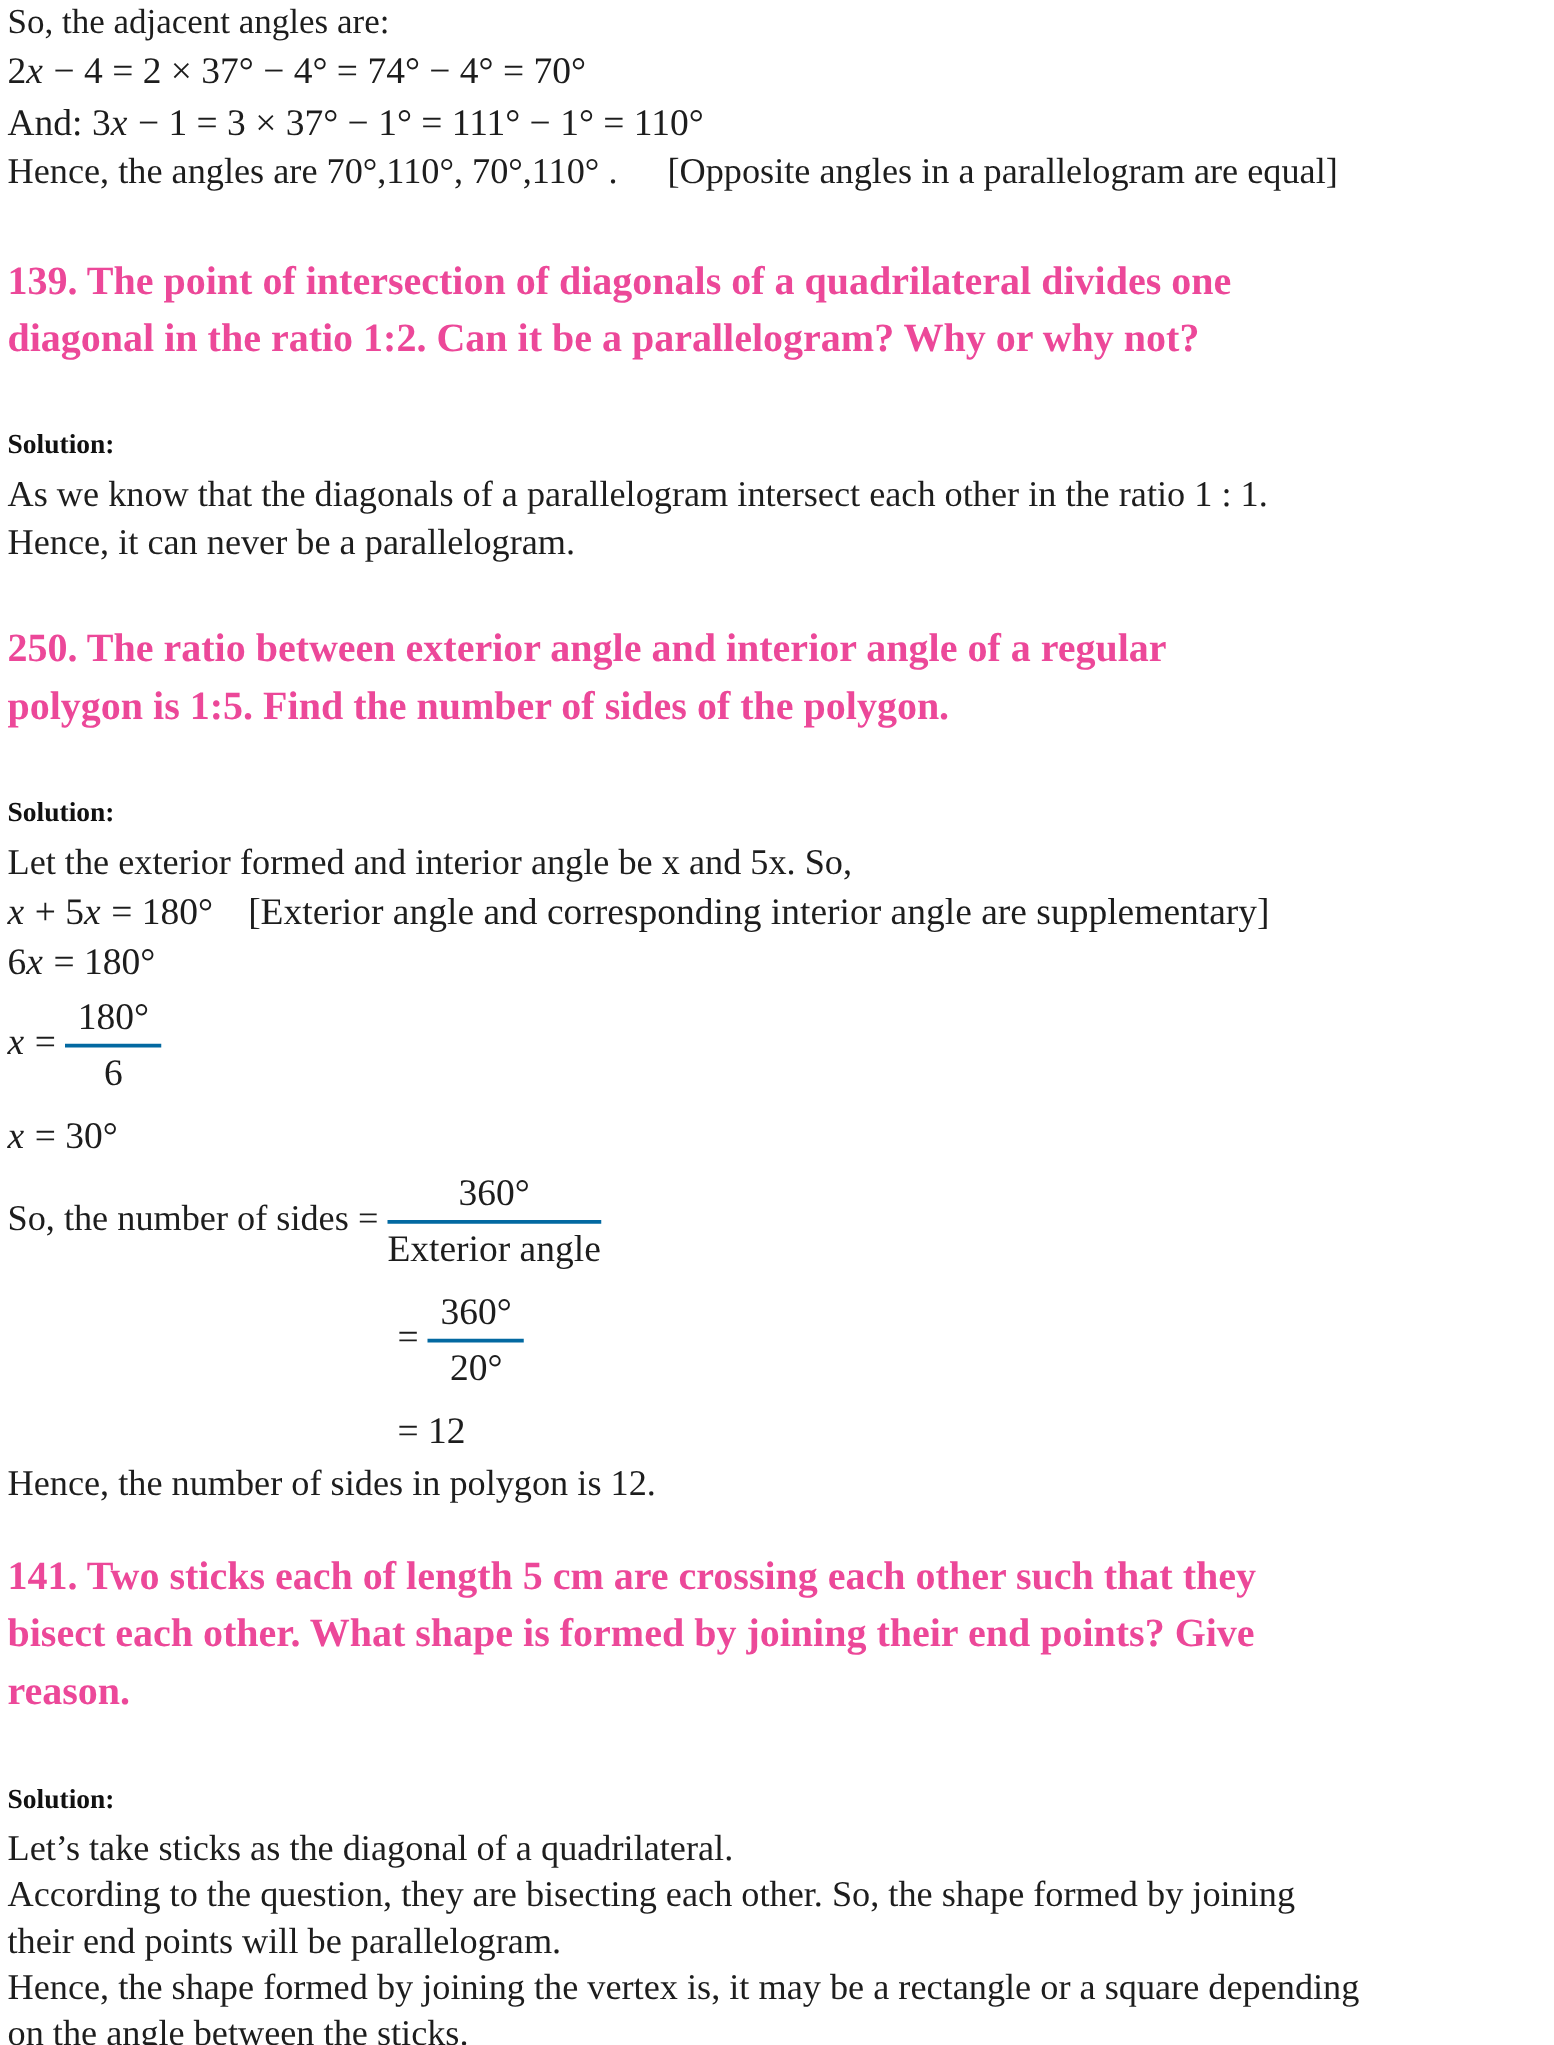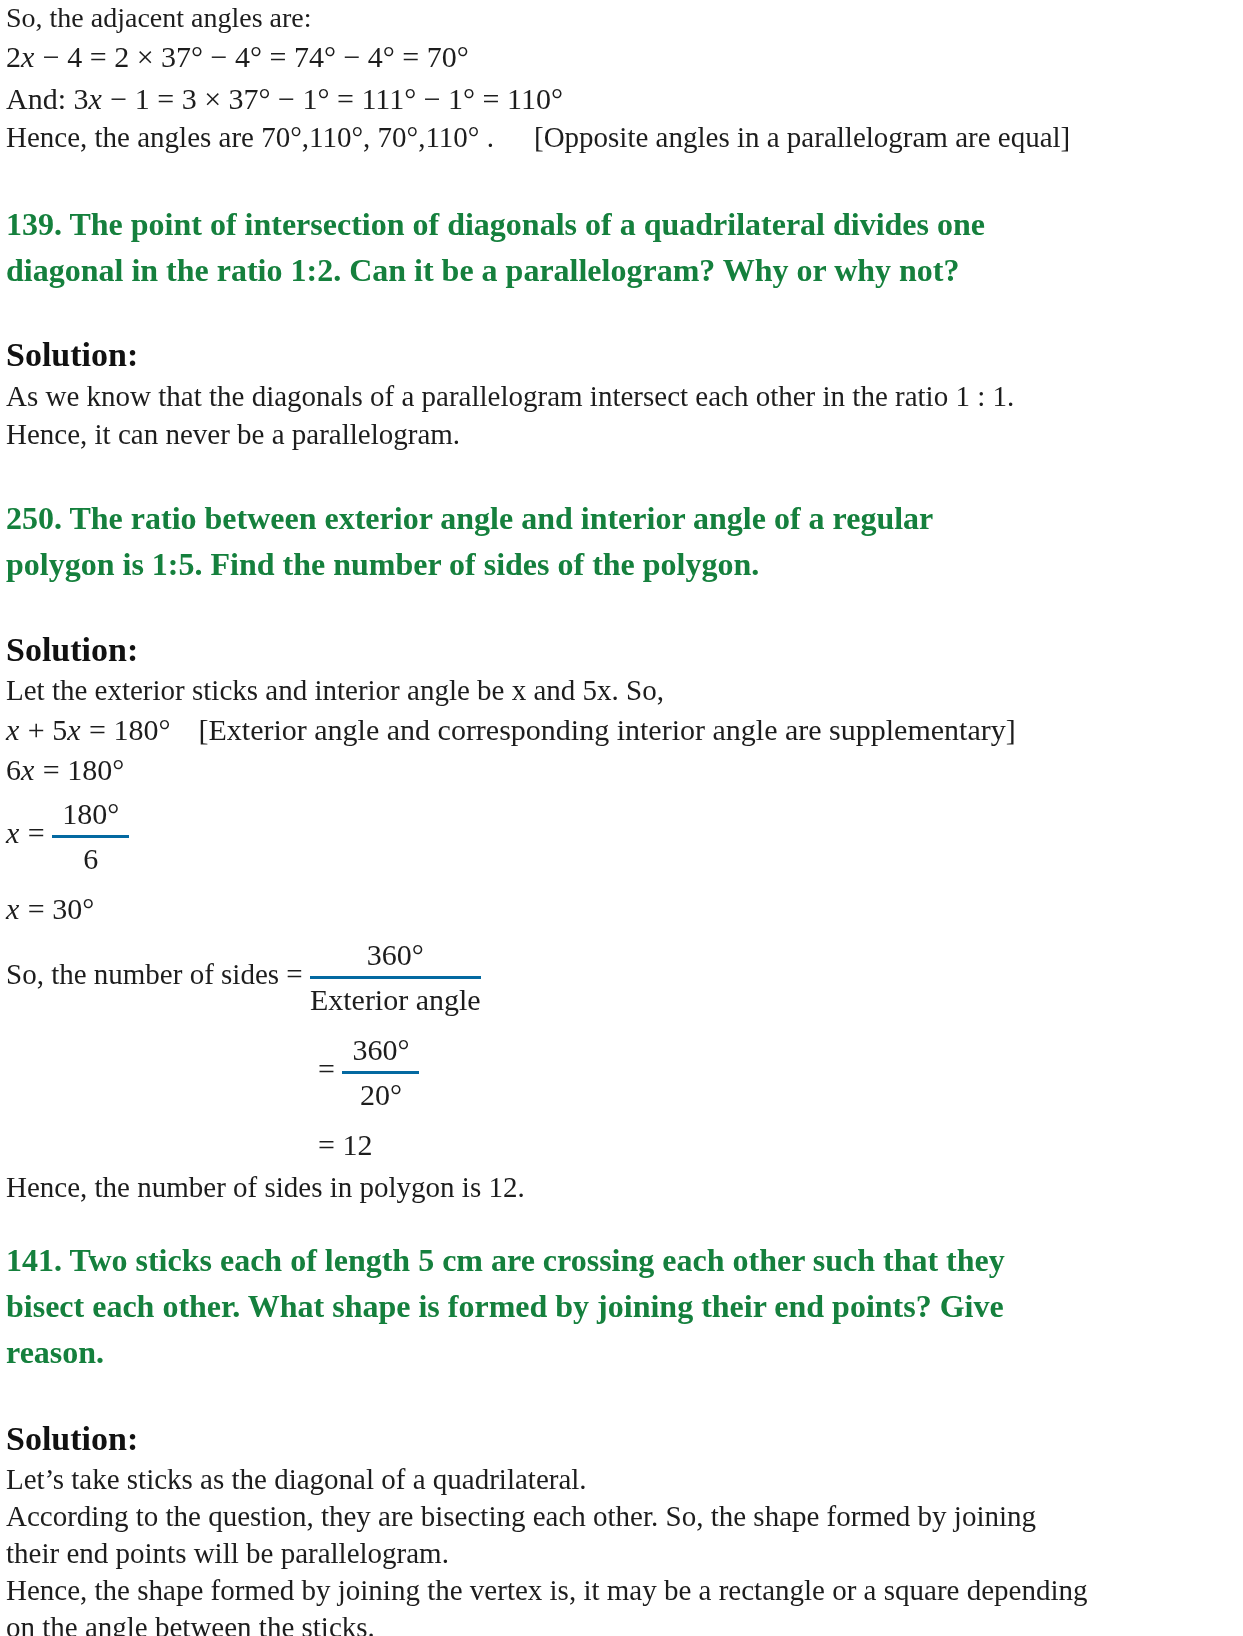--- a/index.html
+++ b/index.html
@@ -37,25 +37,25 @@
     font-size: 30px;
     line-height: 36px;
     margin: 0;
     white-space: nowrap;
   }
   .heading-line {
     font-size: 32px;
     font-weight: bold;
     line-height: 46px;
     margin: 0;
-    color: #15803d;
+    color: #ec4899;
     white-space: nowrap;
   }
   .solution-label {
-    font-size: 34px;
+    font-size: 22px;
     font-weight: bold;
     line-height: 40px;
     margin: 0;
     color: #111111;
   }
   .var {
     font-style: italic;
     padding-right: 1px;
   }
   .frac {
@@ -101,21 +101,21 @@
   <h2 class="heading-line">diagonal in the ratio 1:2. Can it be a parallelogram? Why or why not?</h2>
 
   <h3 class="solution-label" style="margin-top:42px;">Solution:</h3>
   <p class="body-line" style="margin-top:2px;">As we know that the diagonals of a parallelogram intersect each other in the ratio 1 : 1.</p>
   <p class="body-line">Hence, it can never be a parallelogram.</p>
 
   <h2 class="heading-line" style="margin-top:42px;">250. The ratio between exterior angle and interior angle of a regular</h2>
   <h2 class="heading-line">polygon is 1:5. Find the number of sides of the polygon.</h2>
 
   <h3 class="solution-label" style="margin-top:43px;">Solution:</h3>
-  <p class="body-line" style="margin-top:2px; line-height:36px;">Let the exterior sticks and interior angle be x and 5x. So,</p>
+  <p class="body-line" style="margin-top:2px; line-height:36px;">Let the exterior formed and interior angle be x and 5x. So,</p>
 
   <p class="math-line" style="margin-top:4px;"><i class="var">x</i><span> + 5</span><i class="var">x</i><span> = 180°</span><span class="note-gap">[Exterior angle and corresponding interior angle are supplementary]</span></p>
 
   <p class="math-line" style="margin-top:4px;"><span>6</span><i class="var">x</i><span> = 180°</span></p>
 
   <p class="math-line" style="margin-top:8px;"><i class="var">x</i><span> = </span><span class="frac"><span class="num">180°</span><span class="den">6</span></span></p>
 
   <p class="math-line" style="margin-top:14px;"><i class="var">x</i><span> = 30°</span></p>
 
   <p class="body-line" style="margin-top:10px; line-height:36px;"><span>So, the number of sides = </span><span class="frac"><span class="num">360°</span><span class="den">Exterior angle</span></span></p>

